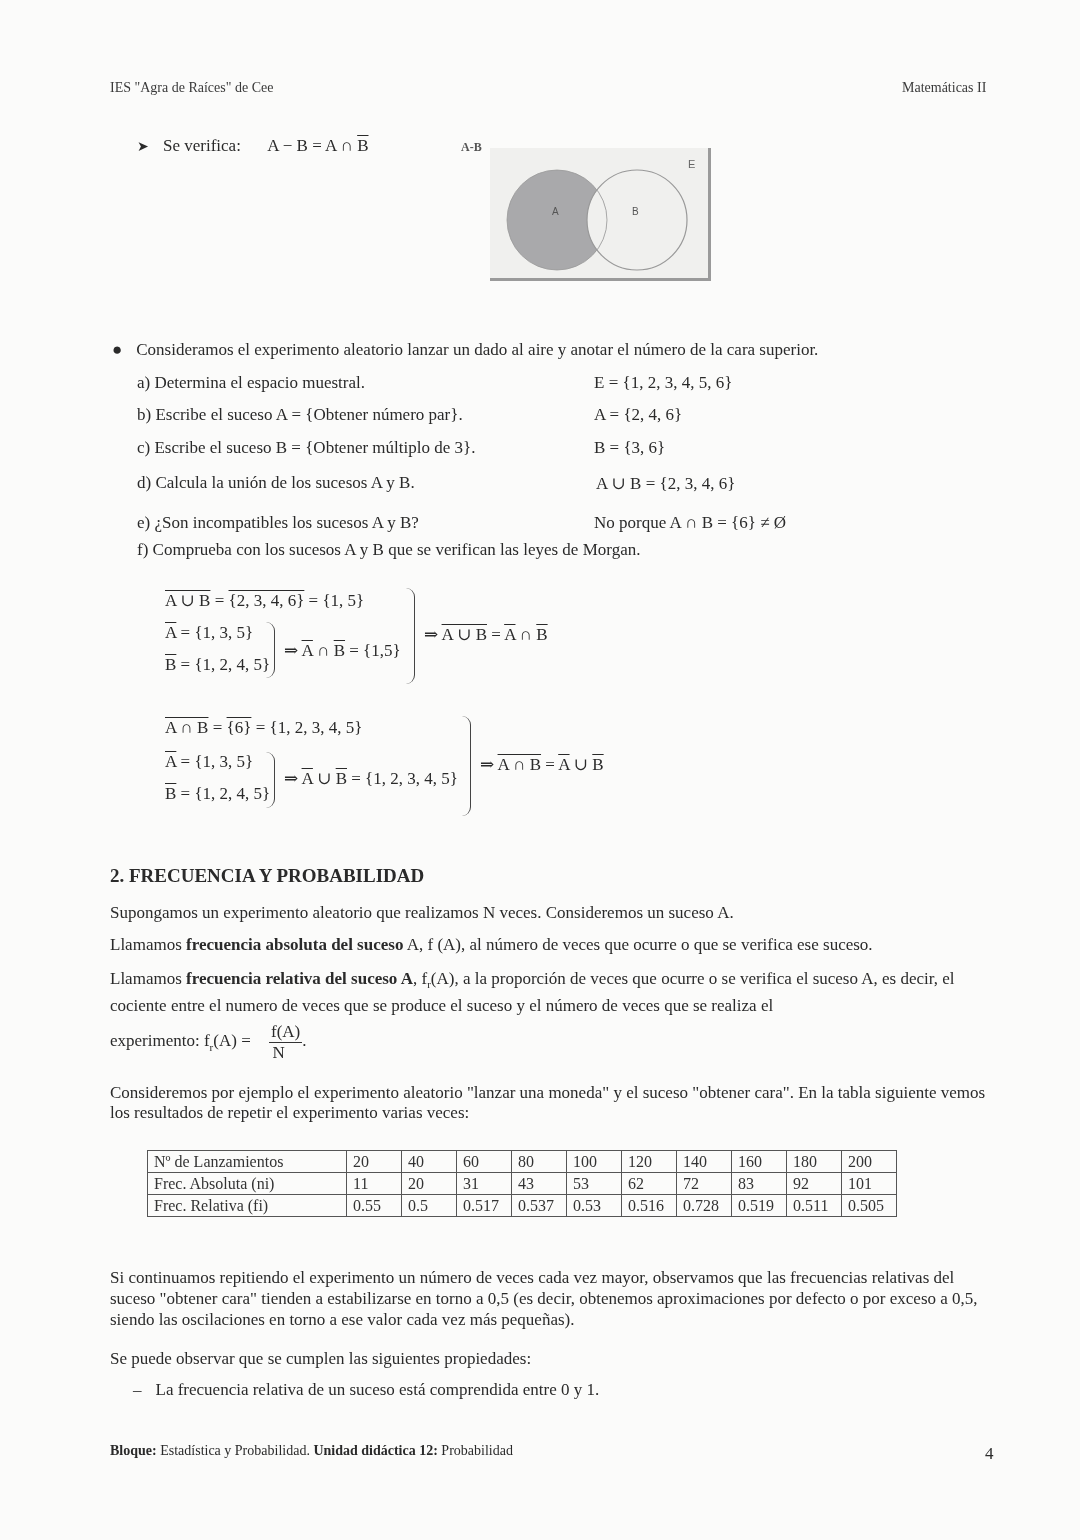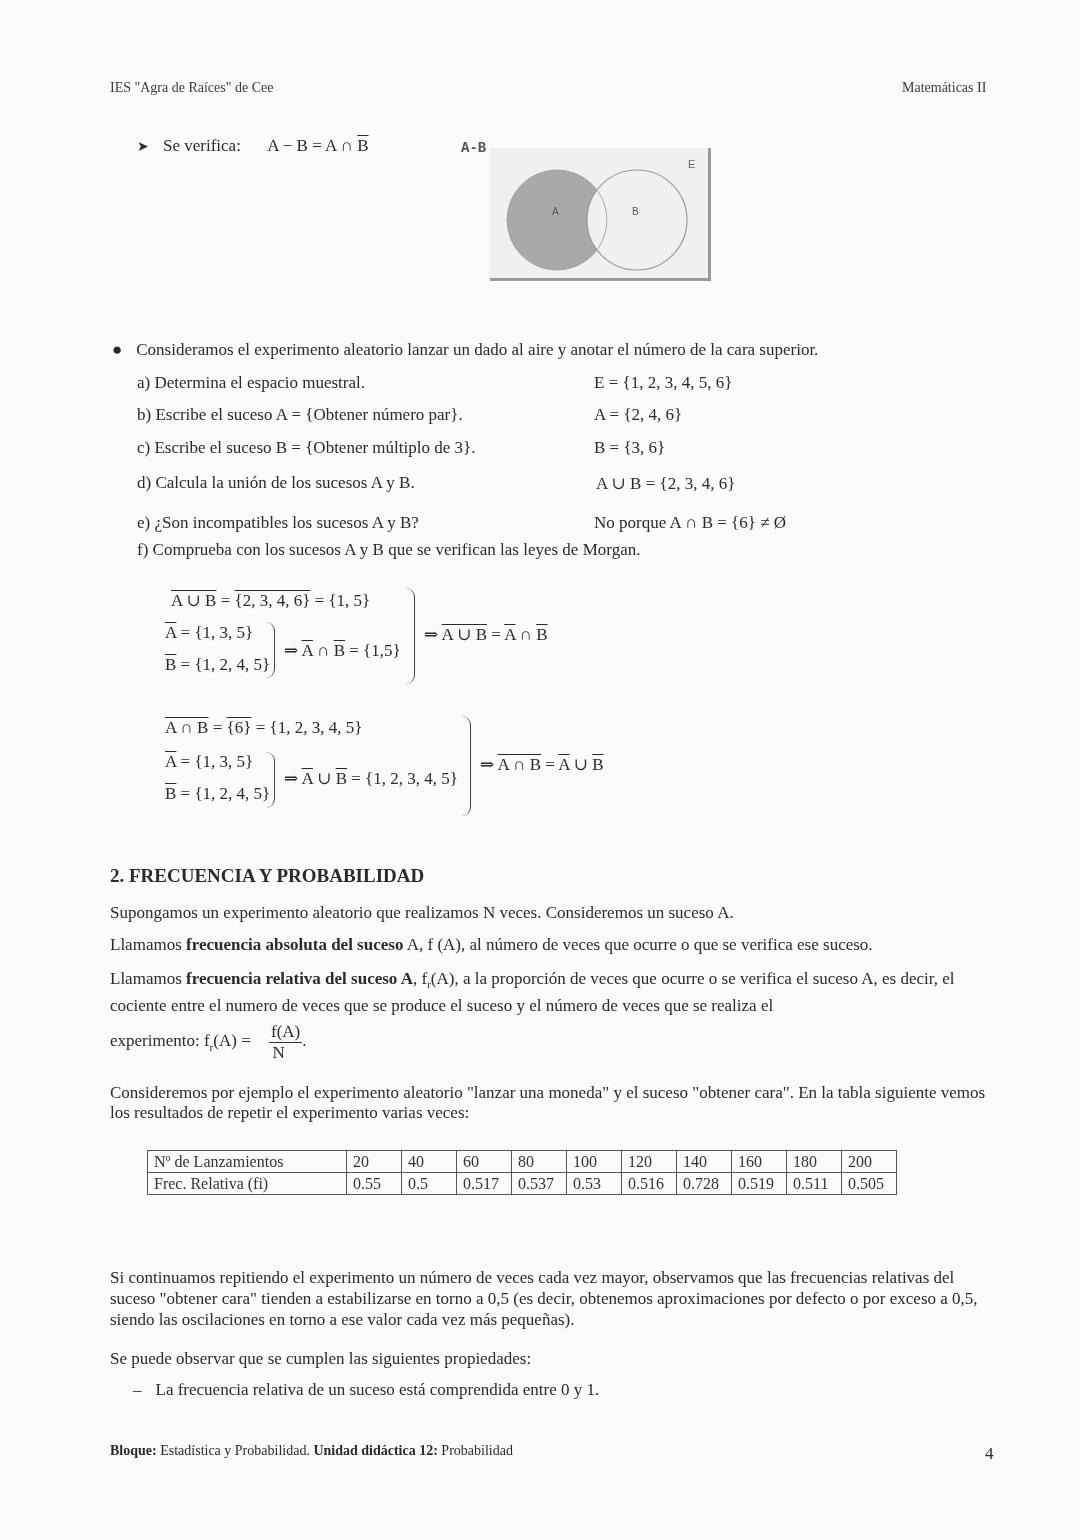--- a/index.html
+++ b/index.html
@@ -30,21 +30,21 @@
 
 <div class="abs hdr" style="left:110px;top:80px;">IES "Agra de Raíces" de Cee</div>
 <div class="abs hdr" style="left:902px;top:80px;">Matemáticas II</div>
 
 <div class="abs line" style="left:137px;top:136px;">
   <span style="font-size:14px;margin-right:10px;">➤</span>
   <span>Se verifica:</span>
   <span style="margin-left:22px;"><span>A − B = A ∩ </span><span class="ol">B</span></span>
 </div>
 
-<div class="abs" style="left:461px;top:140px;font-family:Liberation Mono, monospace;font-size:14px;font-weight:bold;color:#555;">A-B</div>
+<div class="abs" style="left:461px;top:140px;font-family:Liberation Serif, serif;font-size:12px;font-weight:bold;color:#555;">A-B</div>
 <div class="venn-wrap">
   <svg width="218" height="130" viewBox="0 0 218 130">
     <defs>
       <clipPath id="clipA">
           <circle cx="67" cy="72" r="50"></circle>
         </clipPath>
     </defs>
     <circle cx="67" cy="72" r="50" fill="#a9a9ab"></circle>
     <circle cx="147" cy="72" r="50" fill="#f0f0ee" clip-path="url(#clipA)"></circle>
     <circle cx="147" cy="72" r="50" fill="none" stroke="#999" stroke-width="1.2"></circle>
@@ -70,21 +70,21 @@
 
 <div class="abs line" style="left:137px;top:473px;">d) Calcula la unión de los sucesos A y B.</div>
 <div class="abs line" style="left:596px;top:473px;">A ∪ B = {2, 3, 4, 6}</div>
 
 <div class="abs line" style="left:137px;top:513px;text-align:right;">e) ¿Son incompatibles los sucesos A y B?</div>
 <div class="abs line" style="left:594px;top:513px;">No porque  A ∩ B = {6} ≠ Ø</div>
 
 <div class="abs line" style="left:137px;top:540px;">f) Comprueba con los sucesos A y B que se verifican las leyes de Morgan.</div>
 
 <div>
-  <div class="abs line" style="left:171px;top:590px;text-align:right;">
+  <div class="abs line" style="left:165px;top:590px;text-align:right;">
     <span class="ol">A ∪ B</span><span> = </span><span class="ol">{2, 3, 4, 6}</span><span> = {1, 5}</span>
   </div>
   <div class="abs line" style="left:165px;top:623px;">
     <span class="ol">A</span> <span>= {1, 3, 5}</span>
   </div>
   <div class="abs line" style="left:165px;top:655px;">
     <span class="ol">B</span> <span>= {1, 2, 4, 5}</span>
   </div>
   <div class="rbrace-tall" style="left:266px;top:622px;height:56px;"></div>
   <div class="abs line" style="left:284px;top:640px;">
@@ -138,20 +138,33 @@
         <td class="c">60</td>
         <td class="c">80</td>
         <td class="c">100</td>
         <td class="c">120</td>
         <td class="c">140</td>
         <td class="c">160</td>
         <td class="c">180</td>
         <td class="c">200</td>
       </tr>
       <tr>
+        <td class="h">Frec. Absoluta (ni)</td>
+        <td class="c">11</td>
+        <td class="c">20</td>
+        <td class="c">31</td>
+        <td class="c">43</td>
+        <td class="c">53</td>
+        <td class="c">62</td>
+        <td class="c">72</td>
+        <td class="c">83</td>
+        <td class="c">92</td>
+        <td class="c">101</td>
+      </tr>
+      <tr>
         <td class="h">Frec. Relativa (fi)</td>
         <td class="c">0.55</td>
         <td class="c">0.5</td>
         <td class="c">0.517</td>
         <td class="c">0.537</td>
         <td class="c">0.53</td>
         <td class="c">0.516</td>
         <td class="c">0.728</td>
         <td class="c">0.519</td>
         <td class="c">0.511</td>

